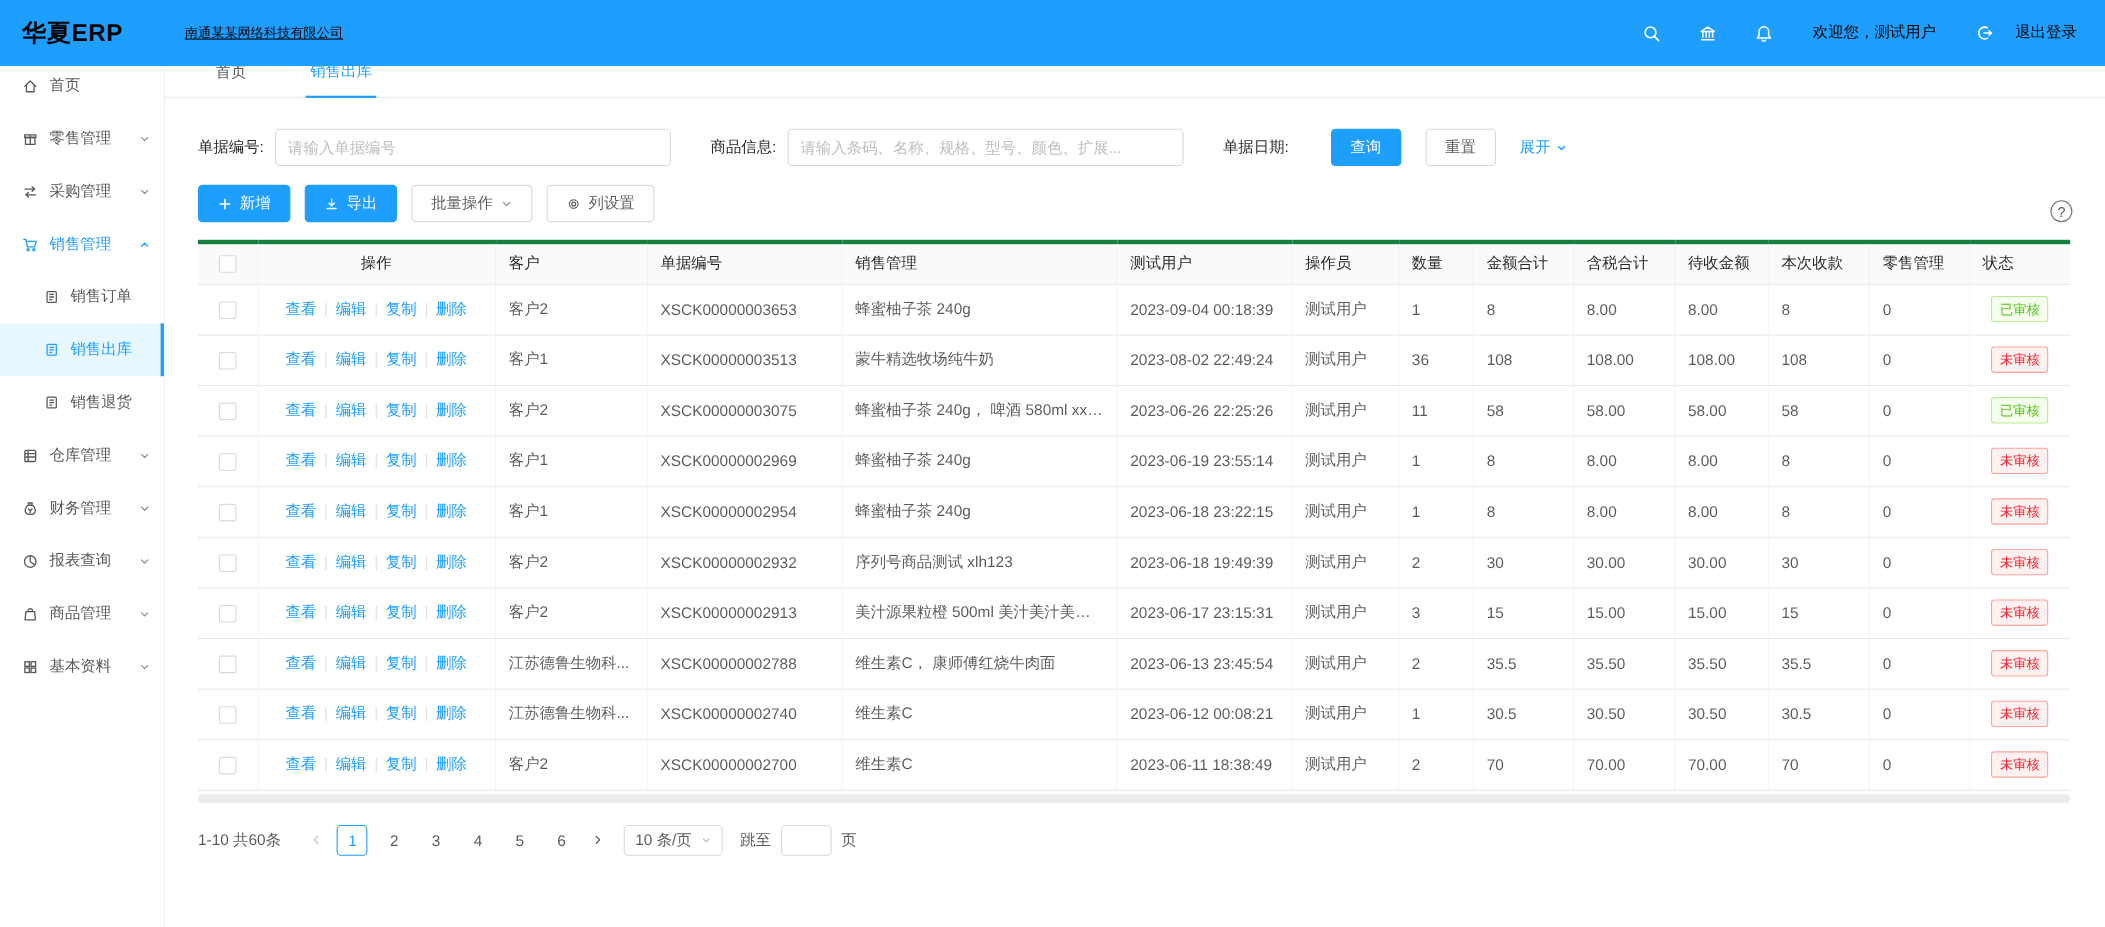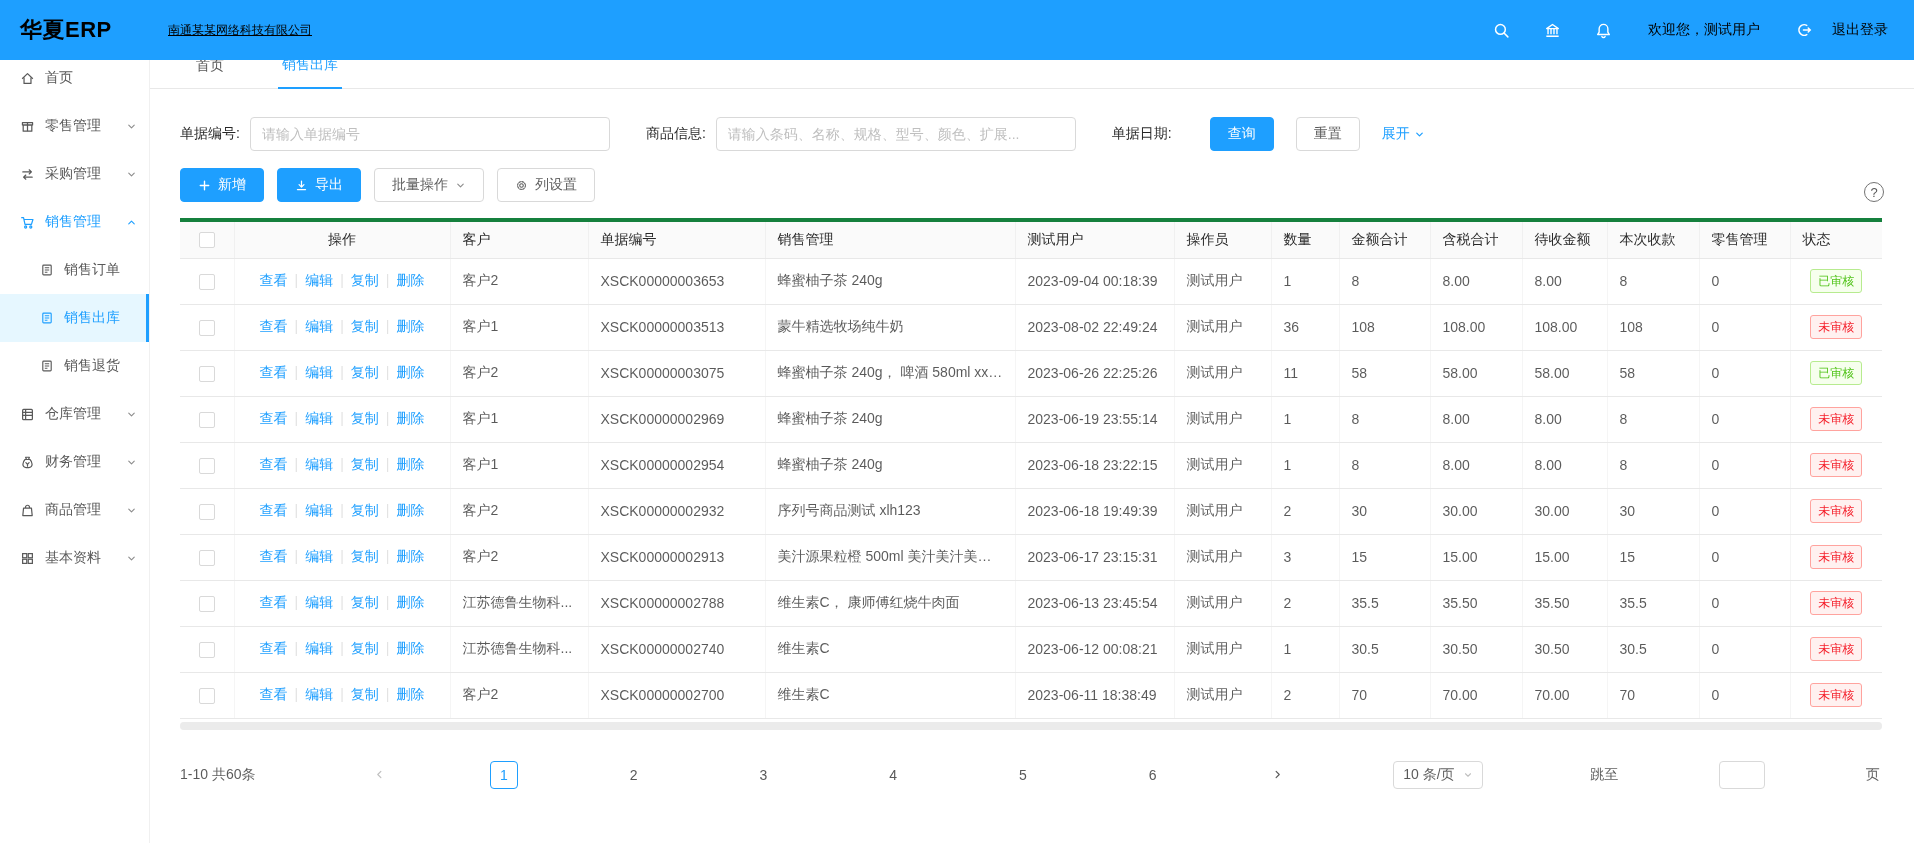--- a/index.html
+++ b/index.html
@@ -69,21 +69,21 @@
   .actions a { color:#1E9FFF; cursor:pointer; text-decoration:none; }
   .actions .sep { color:#e3e3e3; margin:0 7px; }
   .badge { display:inline-block; padding:2px 7px; font-size:12px; line-height:18px; border-radius:3px; border:1px solid; }
   .badge.approved { color:#52C41A; background:#F6FFED; border-color:#B7EB8F; }
   .badge.unapproved { color:#F5222D; background:#FFF1F0; border-color:#FFA39E; }
 
   .hscroll { width:1702px; height:8px; background:#f7f7f7; border-radius:4px; margin-top:3px; position:relative; }
   .hscroll .thumb { position:absolute; left:0; top:0; height:8px; width:100%; background:#ebebeb; border-radius:4px; }
 
   
-  .pagination { margin-top:31px; display:flex; align-items:center; justify-content:space-between; padding-right:18px; color:rgba(0,0,0,.65); }
+  .pagination { margin-top:20px; display:flex; align-items:center; justify-content:flex-start; padding-right:18px; color:rgba(0,0,0,.65); }
   .pg-total { margin-right:18px; }
   .pg-arrow { width:28px; height:28px; display:flex; align-items:center; justify-content:center; color:#bfbfbf; cursor:pointer; }
   .pg-arrow.next { color:#595959; }
   .pg-num { min-width:28px; height:28px; margin:0 5px; display:flex; align-items:center; justify-content:center; border-radius:4px; cursor:pointer; color:#595959; }
   .pg-num.active { border:1px solid #1E9FFF; color:#1E9FFF; }
   .pg-size { height:28px; margin-left:10px; padding:0 9px; border:1px solid #d9d9d9; border-radius:4px; display:flex; align-items:center; gap:8px; cursor:pointer; }
   .pg-size .chev { color:#bfbfbf; }
   .pg-jump-label { margin-left:16px; }
   .pg-jump-input { width:46px; height:28px; margin:0 9px; border:1px solid #d9d9d9; border-radius:4px; outline:none; font-family:inherit; text-align:center; }
 </style>
@@ -222,20 +222,34 @@
   </div>
   <div class="side-item">
     <span>
         <svg width="15" height="15" viewBox="0 0 16 16" fill="none" stroke="currentColor" stroke-width="1.3" stroke-linejoin="round">
           <path d="M6 2.4 H10 L9.1 4.8 H6.9 Z"></path>
           <path d="M5.4 4.8 H10.6 C12.2 6.4 12.9 8 12.9 9.9 A3.4 3.4 0 0 1 9.5 13.4 H6.5 A3.4 3.4 0 0 1 3.1 9.9 C3.1 8 3.8 6.4 5.4 4.8 Z"></path>
           <path d="M6.3 8.2 L8 10 L9.7 8.2 M8 10 V12" stroke-linecap="round"></path>
         </svg>
       </span>
     <span class="lbl">财务管理</span>
+    <span class="chev">
+        <svg width="11" height="11" viewBox="0 0 16 16" fill="none" stroke="currentColor" stroke-width="1.6" stroke-linecap="round" stroke-linejoin="round">
+          <path d="M4 6 L8 10 L12 6"></path>
+        </svg>
+      </span>
+  </div>
+  <div class="side-item">
+    <span>
+        <svg width="15" height="15" viewBox="0 0 16 16" fill="none" stroke="currentColor" stroke-width="1.3" stroke-linecap="round" stroke-linejoin="round">
+          <circle cx="8" cy="8" r="5.6"></circle>
+          <path d="M8 2.4 V8 L12.3 11.4"></path>
+        </svg>
+      </span>
+    <span class="lbl">报表查询</span>
     <span class="chev">
         <svg width="11" height="11" viewBox="0 0 16 16" fill="none" stroke="currentColor" stroke-width="1.6" stroke-linecap="round" stroke-linejoin="round">
           <path d="M4 6 L8 10 L12 6"></path>
         </svg>
       </span>
   </div>
   <div class="side-item">
     <span>
         <svg width="15" height="15" viewBox="0 0 16 16" fill="none" stroke="currentColor" stroke-width="1.3" stroke-linejoin="round">
           <path d="M3.8 5.4 H12.2 L13 13.4 H3 Z"></path>

